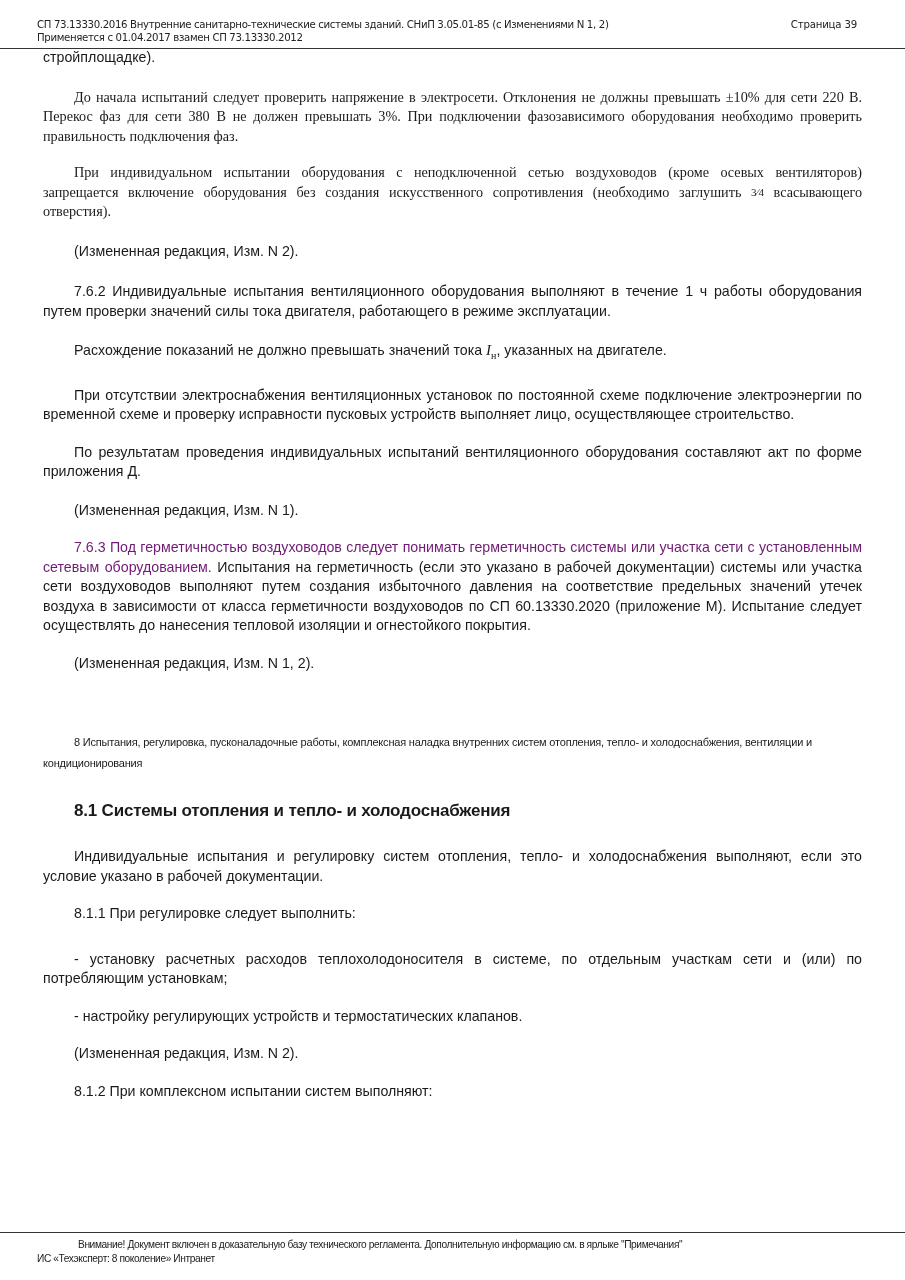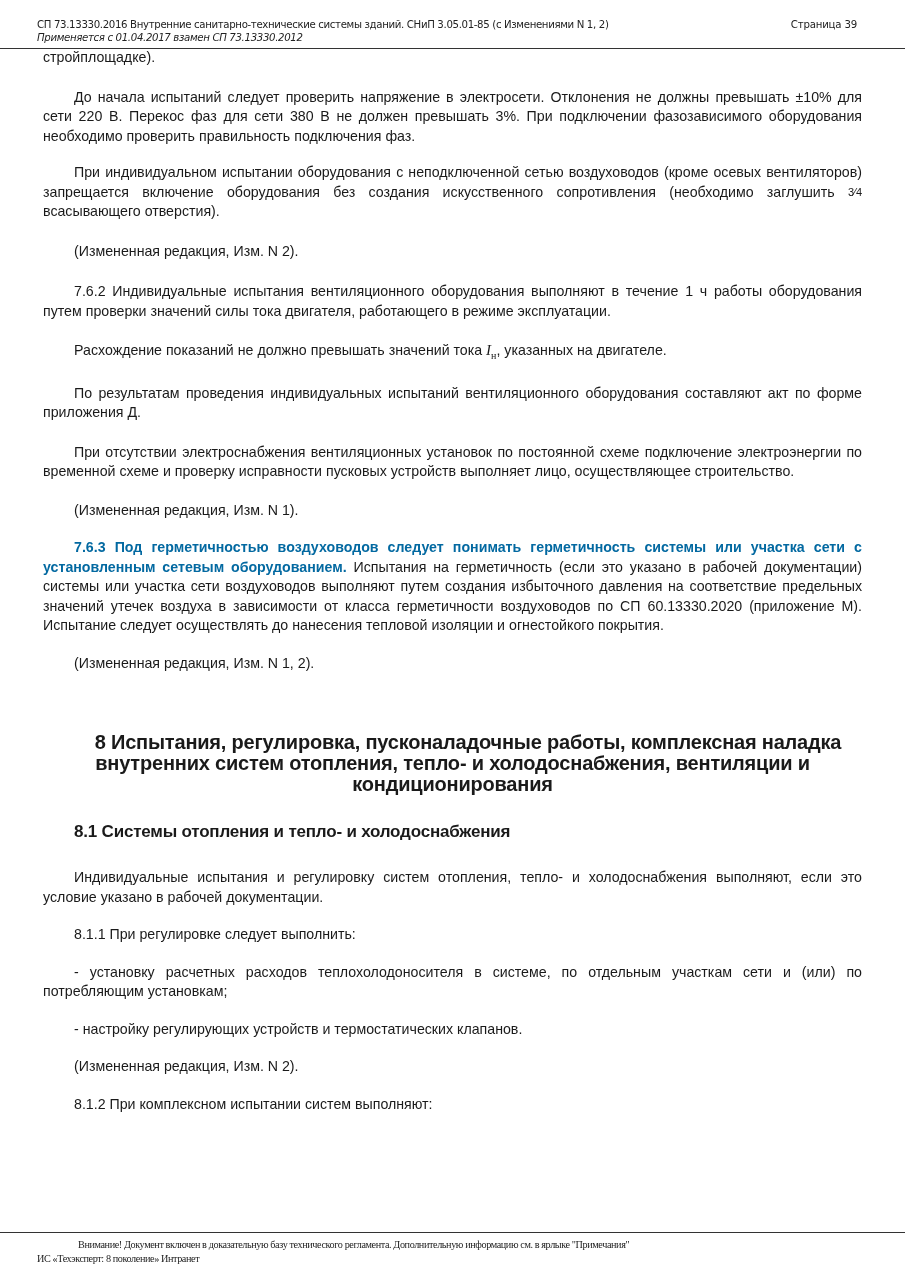--- a/index.html
+++ b/index.html
@@ -5,41 +5,41 @@
     html, body { margin: 0; padding: 0; background: #ffffff; }
     body {
       width: 905px; height: 1280px; position: relative; overflow: hidden;
       font-family: "Liberation Sans", sans-serif; color: #1a1a1a;
     }
     .hdr {
       position: absolute; left: 37px; top: 18px; width: 820px;
       font-family: "DejaVu Sans", sans-serif; font-size: 10.2px; line-height: 13px;
       color: #222; letter-spacing: -0.35px;
     }
-    .hdr .l2 { font-style: italic; }
+    .hdr .l2 { }
     .hdr .pg { position: absolute; right: 0; top: 0; letter-spacing: -0.2px; padding-left: 31px; }
     .rule { position: absolute; left: 0; width: 905px; height: 1px; background: #333; }
     .rule.top { top: 48px; }
     .rule.bot { top: 1232px; }
     .content {
       position: absolute; left: 43px; top: 48px; width: 819px;
       font-size: 14.2px; line-height: 19.5px;
     }
     p { margin: 0; text-align: justify; }
     .ind { text-indent: 31px; }
-    .gap { margin-top: 17px; }
-    .red { color: #0369a1; font-weight: bold; }
-    .h1 { font-weight: bold; font-size: 20px; line-height: 21px; letter-spacing: -0.2px; text-align: center; }
+    .gap { margin-top: 17px; font-family: Liberation Serif, serif; }
+    .red { color: #701a75; font-weight: normal; }
+    .h1 { font-weight: normal; font-size: 11px; line-height: 21px; letter-spacing: -0.2px; text-align: left; }
     .h2 { font-weight: bold; font-size: 17px; line-height: 21px; letter-spacing: -0.2px; }
     .frac { font-size: 11px; vertical-align: 1px; }
     .sym { font-family: "Liberation Serif", serif; font-style: italic; font-size: 15px; }
     .sub { font-family: "Liberation Serif", serif; font-style: normal; font-size: 10px; vertical-align: -4px; }
     .ftr {
       position: absolute; left: 37px; top: 1238px; width: 840px;
-      font-family: Liberation Serif, serif; font-size: 10.2px; line-height: 14px;
+      font-family: Liberation Sans, sans-serif; font-size: 10.2px; line-height: 14px;
       color: #222; letter-spacing: -0.4px;
     }
     .ftr .warn { padding-left: 41px; }
   </style>
 </head>
 <body>
 
 <div class="hdr">
   <div>СП 73.13330.2016 Внутренние санитарно-технические системы зданий. СНиП 3.05.01-85 (с Изменениями N 1, 2)</div>
   <div class="l2">Применяется с 01.04.2017 взамен СП 73.13330.2012</div>
@@ -53,39 +53,39 @@
   <p class="ind gap" style="margin-top:20px">До начала испытаний следует проверить напряжение в электросети. Отклонения не должны превышать ±10% для сети 220 В. Перекос фаз для сети 380 В не должен превышать 3%. При подключении фазозависимого оборудования необходимо проверить правильность подключения фаз.</p>
 
   <p class="ind gap"><span>При индивидуальном испытании оборудования с неподключенной сетью воздуховодов (кроме осевых вентиляторов) запрещается включение оборудования без создания искусственного сопротивления (необходимо заглушить </span><span class="frac">3⁄4</span><span> всасывающего отверстия).</span></p>
 
   <p class="ind" style="margin-top:20px">(Измененная редакция, Изм. N 2).</p>
 
   <p class="ind" style="margin-top:21px">7.6.2 Индивидуальные испытания вентиляционного оборудования выполняют в течение 1 ч работы оборудования путем проверки значений силы тока двигателя, работающего в режиме эксплуатации.</p>
 
   <p class="ind" style="margin-top:20px"><span>Расхождение показаний не должно превышать значений тока </span><span class="sym">I</span><span class="sub">н</span><span>, указанных на двигателе.</span></p>
 
+  <p class="ind" style="margin-top:20px">При отсутствии электроснабжения вентиляционных установок по постоянной схеме подключение электроэнергии по временной схеме и проверку исправности пусковых устройств выполняет лицо, осуществляющее строительство.</p>
+
   <p class="ind" style="margin-top:18px">По результатам проведения индивидуальных испытаний вентиляционного оборудования составляют акт по форме приложения Д.</p>
-
-  <p class="ind" style="margin-top:20px">При отсутствии электроснабжения вентиляционных установок по постоянной схеме подключение электроэнергии по временной схеме и проверку исправности пусковых устройств выполняет лицо, осуществляющее строительство.</p>
 
   <p class="ind" style="margin-top:19px">(Измененная редакция, Изм. N 1).</p>
 
   <p class="ind" style="margin-top:18px"><span class="red">7.6.3 Под герметичностью воздуховодов следует понимать герметичность системы или участка сети с установленным сетевым оборудованием.</span><span> Испытания на герметичность (если это указано в рабочей документации) системы или участка сети воздуховодов выполняют путем создания избыточного давления на соответствие предельных значений утечек воздуха в зависимости от класса герметичности воздуховодов по СП 60.13330.2020 (приложение М). Испытание следует осуществлять до нанесения тепловой изоляции и огнестойкого покрытия.</span></p>
 
   <p class="ind" style="margin-top:18px">(Измененная редакция, Изм. N 1, 2).</p>
 
   <p class="ind h1" style="margin-top:59px">8 Испытания, регулировка, пусконаладочные работы, комплексная наладка внутренних систем отопления, тепло- и холодоснабжения, вентиляции и кондиционирования</p>
 
   <p class="ind h2" style="margin-top:26px">8.1 Системы отопления и тепло- и холодоснабжения</p>
 
   <p class="ind" style="margin-top:26px">Индивидуальные испытания и регулировку систем отопления, тепло- и холодоснабжения выполняют, если это условие указано в рабочей документации.</p>
 
   <p class="ind" style="margin-top:18px">8.1.1 При регулировке следует выполнить:</p>
 
-  <p class="ind" style="margin-top:18px">- установку расчетных расходов теплохолодоносителя в системе, по отдельным участкам сети и (или) по потребляющим установкам;</p>
+  <p class="ind" style="margin-top:26px">- установку расчетных расходов теплохолодоносителя в системе, по отдельным участкам сети и (или) по потребляющим установкам;</p>
   <p class="ind" style="margin-top:18px">- настройку регулирующих устройств и термостатических клапанов.</p>
 
   <p class="ind" style="margin-top:18px">(Измененная редакция, Изм. N 2).</p>
 
   <p class="ind" style="margin-top:18px">8.1.2 При комплексном испытании систем выполняют:</p>
 </div>
 
 <div class="rule bot"></div>
 <div class="ftr">
   <div class="warn">Внимание! Документ включен в доказательную базу технического регламента. Дополнительную информацию см. в ярлыке "Примечания"</div>

